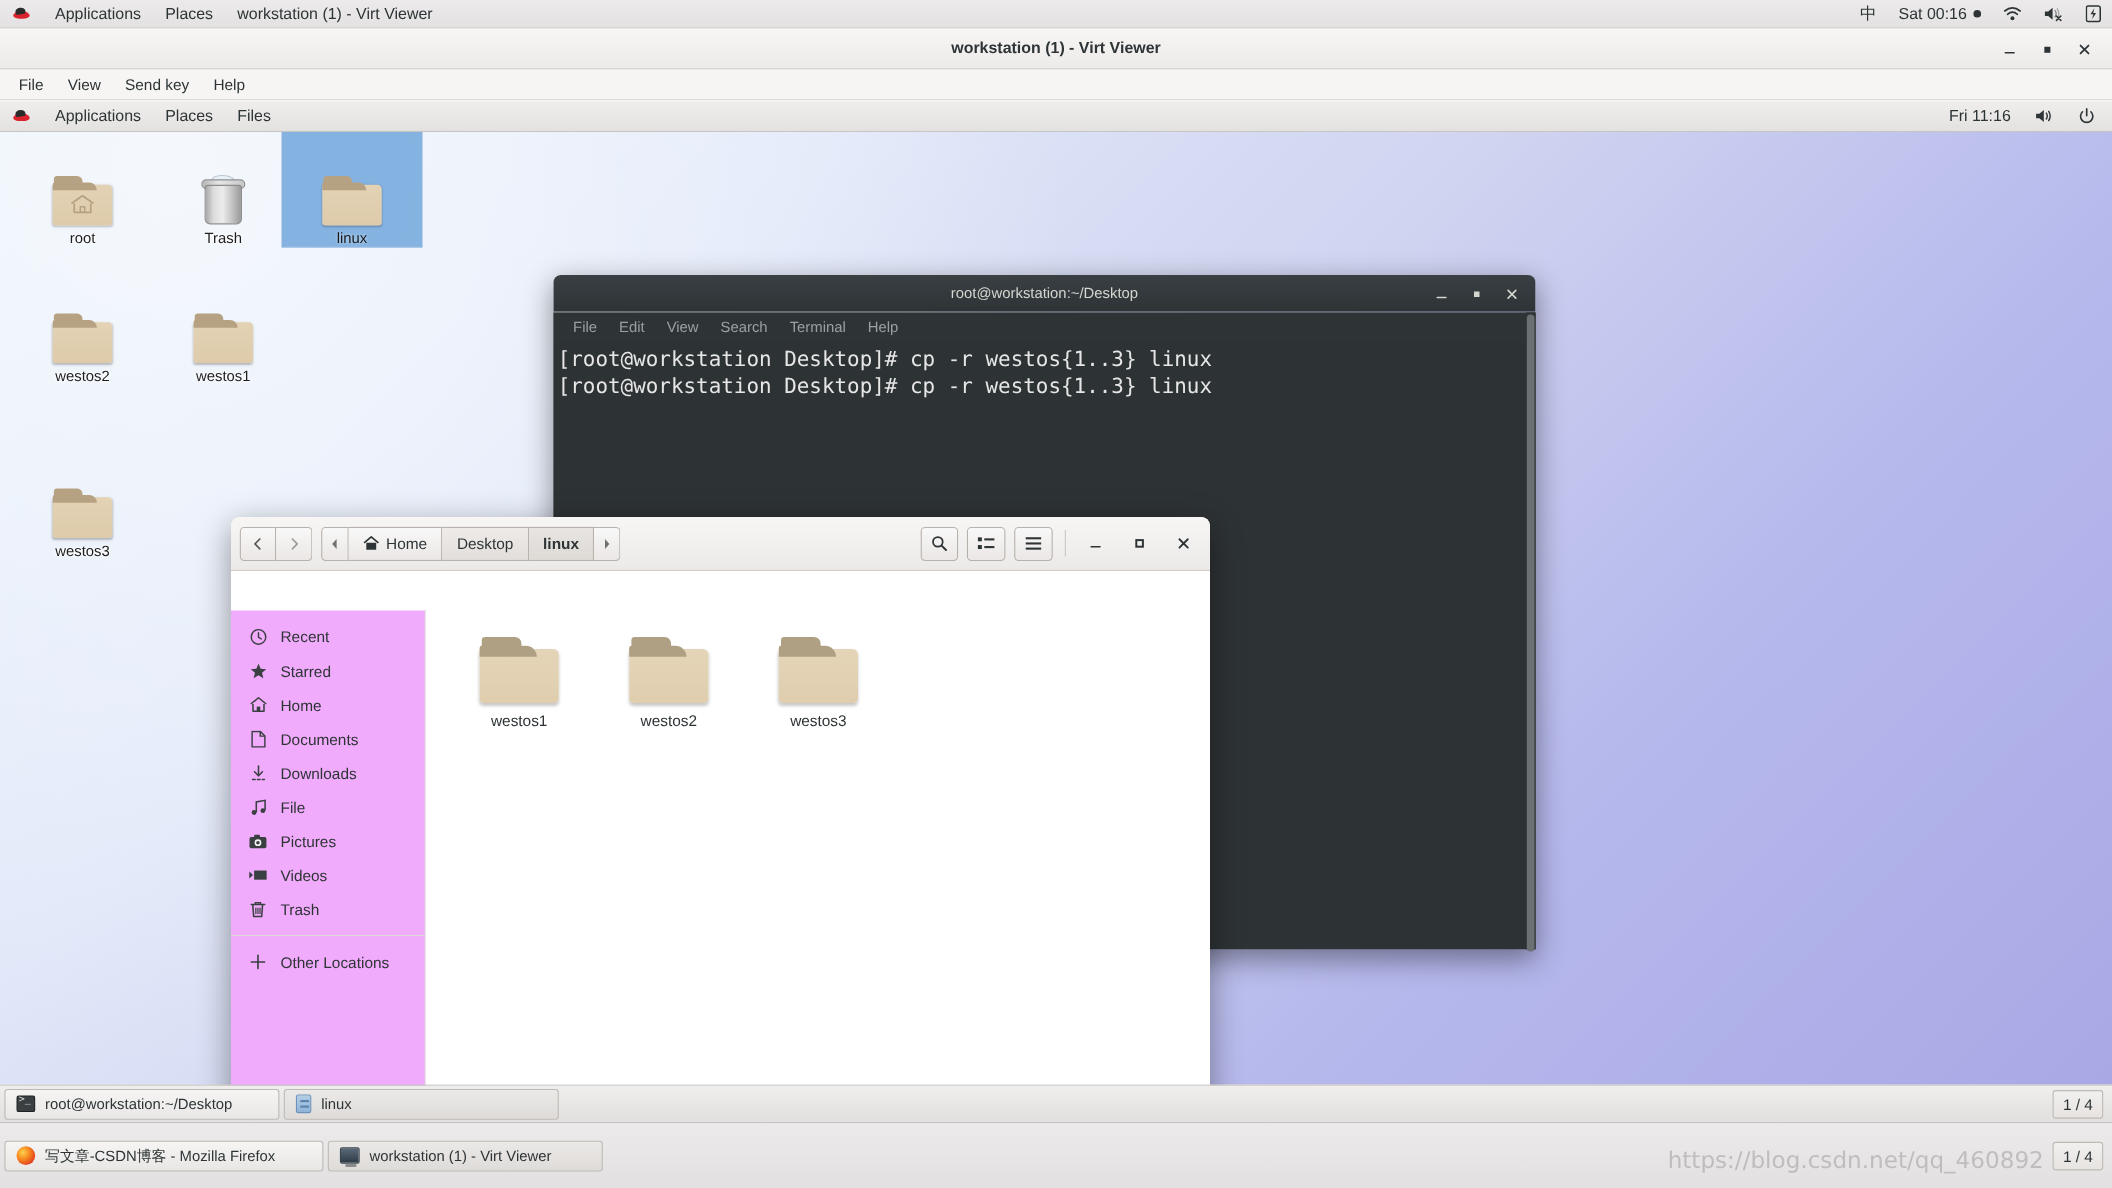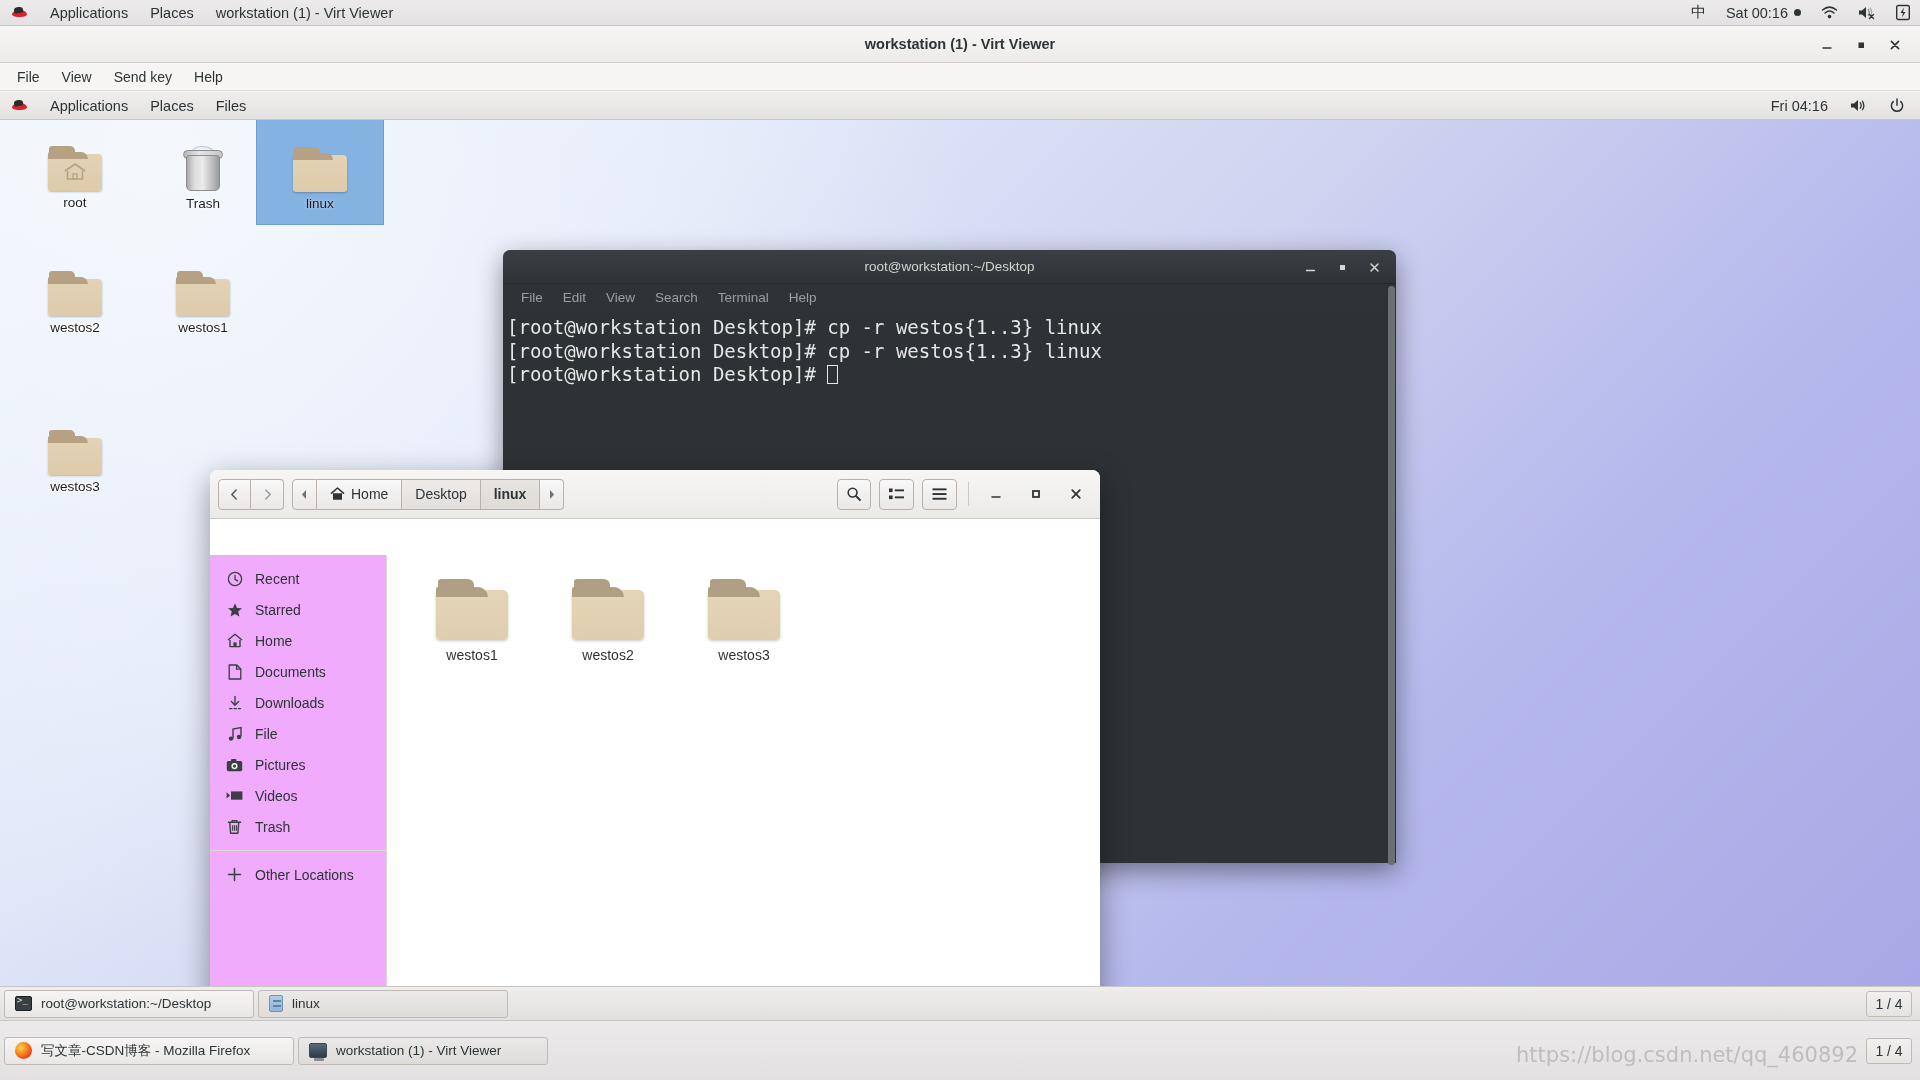--- a/index.html
+++ b/index.html
@@ -86,21 +86,21 @@
       linear-gradient(135deg, #e9f2fb 0%, #dfe6f8 28%, #cfd3f0 50%, #b6b9ec 72%, #a9a8e6 100%);
   }
   .watermark-wall {
     position: absolute; font-size: 150px; color: rgba(120,120,140,0.055);
     font-family: "DejaVu Sans", sans-serif; user-select: none; pointer-events: none;
   }
 
   
   .dicon {
     position: absolute; width: 126px; height: 98px;
-    display: flex; flex-direction: column; align-items: center; justify-content: center;
+    display: flex; flex-direction: column; align-items: center; justify-content: flex-end;
     padding-top: 6px; cursor: default;
   }
   .dicon.selected { background: rgba(102,160,216,0.78); outline: 1px solid #6b9fd4; }
   .dicon-label {
     margin-top: 4px; font-size: 13.5px; color: #1d1d1d;
     text-shadow: 0 0 3px #ffffff, 0 0 3px #ffffff, 0 0 2px #ffffff;
     white-space: nowrap;
   }
   .dicon.selected .dicon-label { color: #17171c; text-shadow: 0 0 3px rgba(255,255,255,0.65); }
 
@@ -438,21 +438,21 @@
         <span>Applications</span>
       </div>
       <div class="gp-item">
         <span>Places</span>
       </div>
       <div class="gp-item">
         <span>Files</span>
       </div>
       <div id="guest-panel-right">
         <div class="gp-item">
-          <span>Fri 04:16</span>
+          <span>Fri 11:16</span>
         </div>
         <div class="gp-item">
           <svg width="17" height="15" viewBox="0 0 17 15">
             <path d="M1 5.5 h3 L8 2 v11 L4 9.5 H1 Z" fill="#2e3436"></path>
             <path d="M10 4.4 Q12.4 7.5 10 10.6" stroke="#2e3436" stroke-width="1.3" fill="none"></path>
             <path d="M12.2 2.8 Q15.4 7.5 12.2 12.2" stroke="#2e3436" stroke-width="1.3" fill="none"></path>
           </svg>
         </div>
         <div class="gp-item">
           <svg width="16" height="16" viewBox="0 0 16 16">
@@ -566,21 +566,20 @@
           </div>
         <div class="term-menu">
             <span>Help</span>
           </div>
       </div>
 
       <div id="term-body">
         <div class="term-wm" style="left:330px; top:170px;">原</div>
         <div class="term-line">[root@workstation Desktop]# cp -r westos{1..3} linux</div>
         <div class="term-line">[root@workstation Desktop]# cp -r westos{1..3} linux</div>
-        <div class="term-line"><span>[root@workstation Desktop]# </span><span class="term-cursor"></span></div>
       </div>
 
       <div id="term-scrollbar">
         <div class="thumb"></div>
       </div>
     </div>
 
     <div id="nautilus">
 
       <div id="naut-header">

